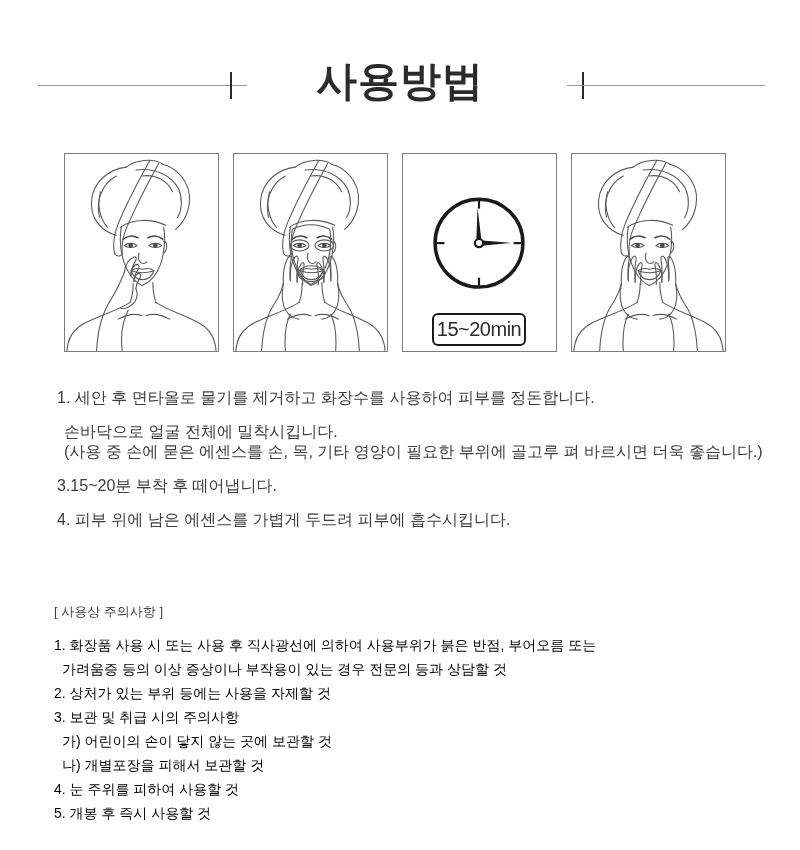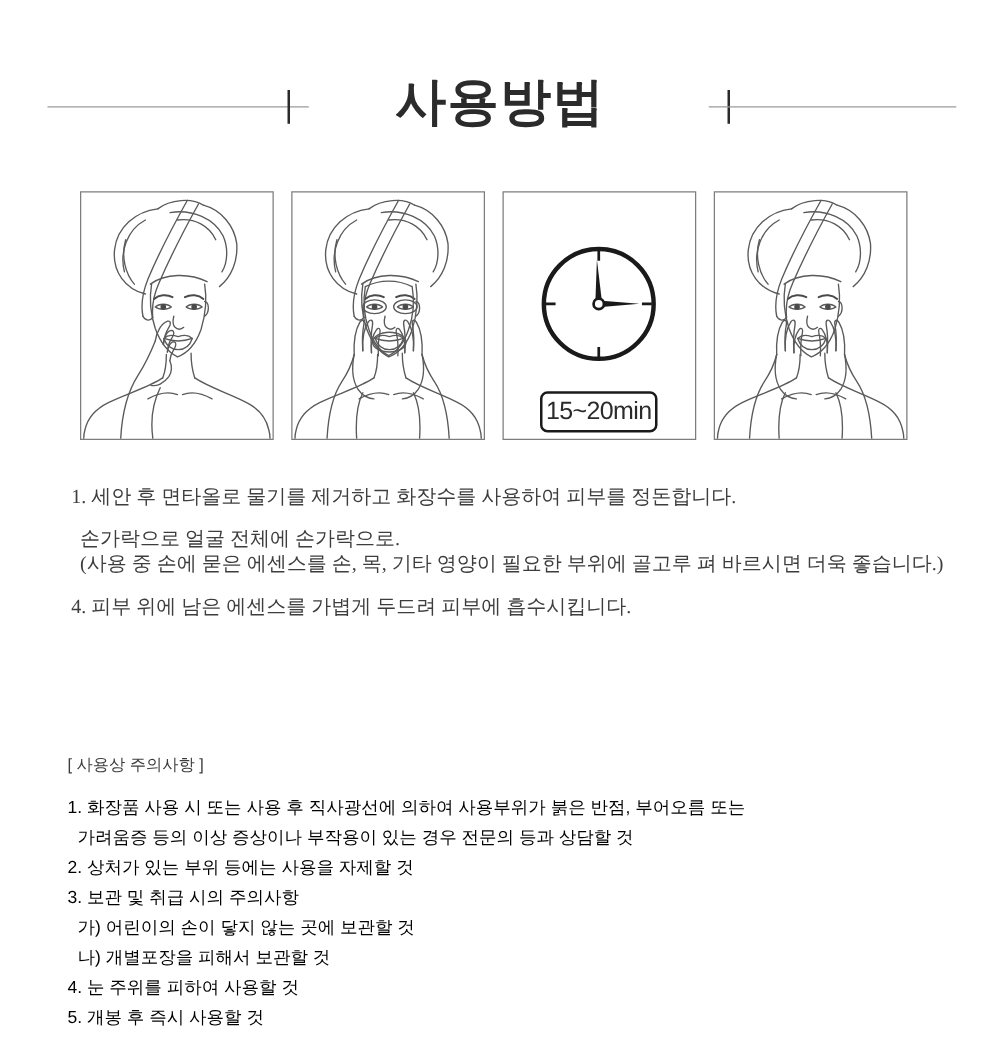--- a/index.html
+++ b/index.html
@@ -31,21 +31,21 @@
   .irisfill{fill:#4a4a4a;stroke:none;}
   .clockline{fill:none;stroke:#1a1a1a;}
   .clockfill{fill:#1a1a1a;stroke:none;}
   .duration{
     position:absolute;left:29px;top:159px;width:94px;height:33px;box-sizing:border-box;
     border:2px solid #1a1a1a;border-radius:6px;background:#fff;
     font-size:20px;line-height:29px;text-align:center;color:#2b2b2b;letter-spacing:-0.5px;
   }
   
   .usage{position:absolute;top:388px;left:57px;width:720px;}
-  .u-item{margin:0 0 14px 0;font-family:Liberation Serif, serif;}
+  .u-item{margin:0 0 14px 0;}
   .u-line{height:20px;line-height:20px;font-size:16px;white-space:nowrap;color:#3d3d3d;}
   .u-line.cont{margin-left:7px;}
   
   .precautions{position:absolute;top:602px;left:54px;width:720px;}
   .p-heading{height:20px;line-height:20px;font-size:13px;color:#3d3d3d;margin:0 0 11px 0;white-space:nowrap;}
   .p-line{height:24px;line-height:24px;font-size:14px;white-space:nowrap;color:#000000;}
   .p-line.indent{margin-left:8px;}
 </style>
 </head>
 <body>
@@ -166,22 +166,25 @@
           <use href="#g-hands-double"></use>
       </svg>
     </figure>
   </div>
 
   <section class="usage">
     <div class="u-item">
       <div class="u-line">1. 세안 후 면타올로 물기를 제거하고 화장수를 사용하여 피부를 정돈합니다.</div>
     </div>
     <div class="u-item">
-      <div class="u-line cont">손가락으로 얼굴 전체에 손가락으로.</div>
+      <div class="u-line cont">손바닥으로 얼굴 전체에 밀착시킵니다.</div>
       <div class="u-line cont">(사용 중 손에 묻은 에센스를 손, 목, 기타 영양이 필요한 부위에 골고루 펴 바르시면 더욱 좋습니다.)</div>
+    </div>
+    <div class="u-item">
+      <div class="u-line">3.15~20분 부착 후 떼어냅니다.</div>
     </div>
     <div class="u-item">
       <div class="u-line">4. 피부 위에 남은 에센스를 가볍게 두드려 피부에 흡수시킵니다.</div>
     </div>
   </section>
 
   <section class="precautions">
     <div class="p-heading">[ 사용상 주의사항 ]</div>
     <div>
       <div class="p-line">1. 화장품 사용 시 또는 사용 후 직사광선에 의하여 사용부위가 붉은 반점, 부어오름 또는</div>

